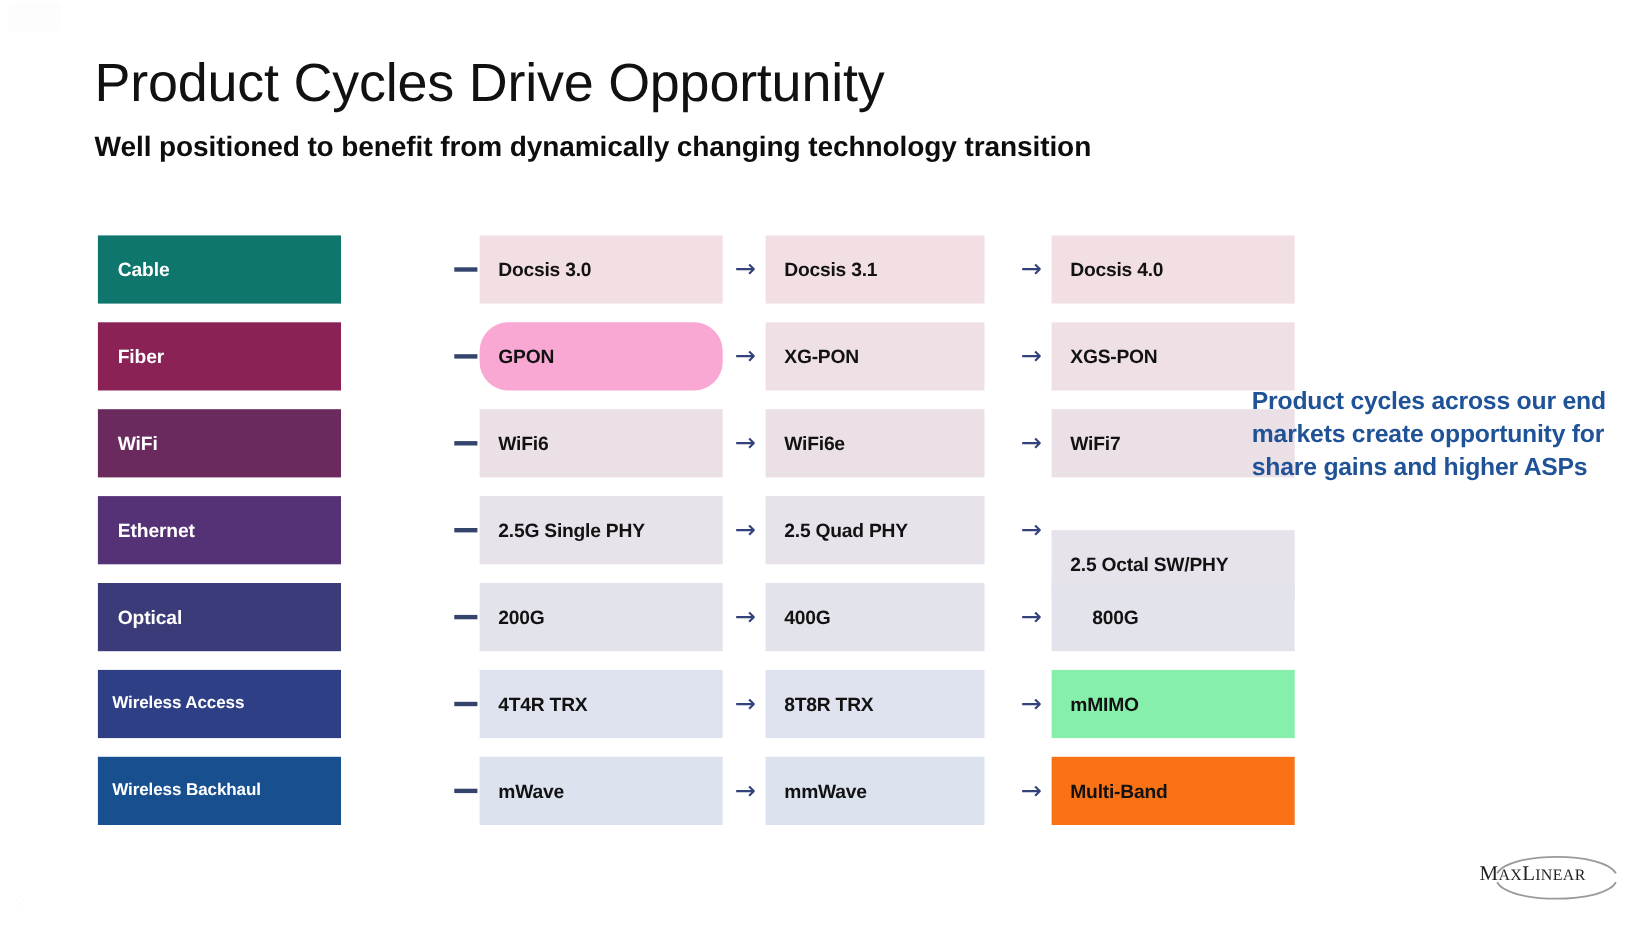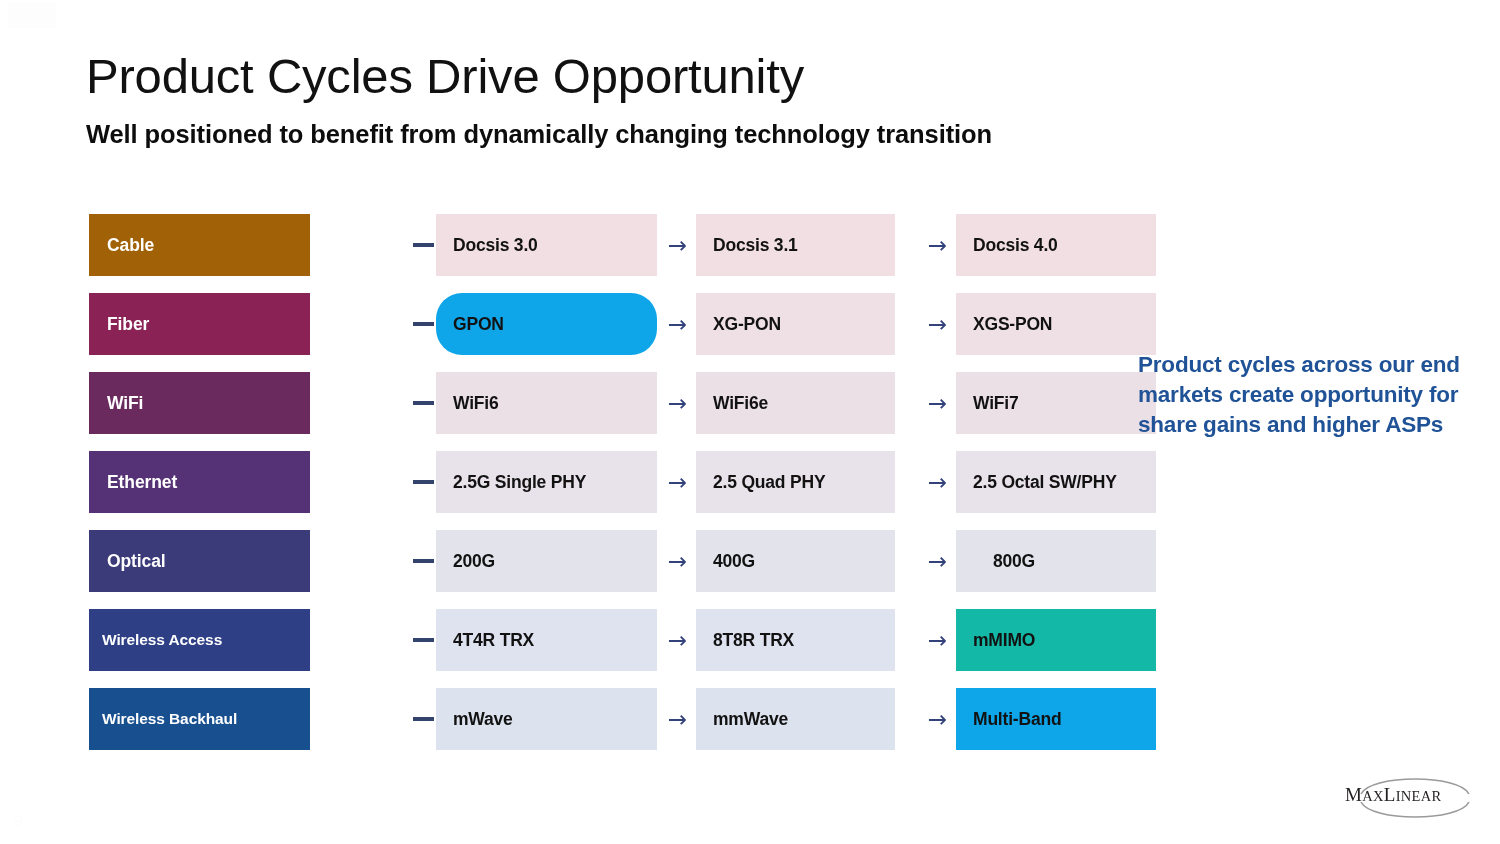--- a/index.html
+++ b/index.html
@@ -115,21 +115,21 @@
     box-sizing: border-box;
     padding-left: 17px;
     font-weight: bold;
     font-size: 17.5px;
     color: #121212;
     letter-spacing: -0.2px;
     font-family: "Liberation Sans", sans-serif;
   }
   .cell.c1 { left: 347px; width: 221px; }
   .cell.c2 { left: 607px; width: 199px; }
-  .cell.c3 { left: 867px; width: 200px; }
+  .cell.c3 { left: 867px; width: 221px; }
 
   .arrow {
     position: absolute;
     top: 0;
     height: 62px;
     width: 39px;
     display: flex;
     align-items: center;
     justify-content: center;
     color: #33427a;
@@ -185,32 +185,32 @@
   <div class="corner-mark"></div>
 
   <div class="page-number">9</div>
 
   <div class="title">Product Cycles Drive Opportunity</div>
 
   <div class="subtitle">Well positioned to benefit from dynamically changing technology transition</div>
 
   <div class="matrix" id="matrix">
       <div class="row">
-        <div class="row-label" style="background: #a16207;">Cable</div>
+        <div class="row-label" style="background: #0f766e;">Cable</div>
         <div class="connector" style="background: rgb(51, 67, 107);"></div>
         <div class="cell c1" style="background: rgb(242, 223, 227);">Docsis 3.0</div>
         <div class="arrow a1" style="color: rgb(51, 66, 122);">→</div>
         <div class="cell c2" style="background: rgb(242, 223, 227);">Docsis 3.1</div>
         <div class="arrow a2" style="color: rgb(51, 66, 122);">→</div>
         <div class="cell c3" style="background: rgb(242, 223, 227);">Docsis 4.0</div>
       </div>
       <div class="row">
         <div class="row-label" style="background: rgb(139, 34, 86);">Fiber</div>
         <div class="connector" style="background: rgb(51, 67, 107);"></div>
-        <div class="cell c1" style="background: #0ea5e9; border-radius: 26px;">GPON</div>
+        <div class="cell c1" style="background: #f9a8d4; border-radius: 26px;">GPON</div>
         <div class="arrow a1" style="color: rgb(51, 66, 122);">→</div>
         <div class="cell c2" style="background: rgb(239, 224, 230);">XG-PON</div>
         <div class="arrow a2" style="color: rgb(51, 66, 122);">→</div>
         <div class="cell c3" style="background: rgb(239, 224, 230);">XGS-PON</div>
       </div>
       <div class="row">
         <div class="row-label" style="background: rgb(107, 42, 94);">WiFi</div>
         <div class="connector" style="background: rgb(51, 67, 107);"></div>
         <div class="cell c1" style="background: rgb(236, 224, 231);">WiFi6</div>
         <div class="arrow a1" style="color: rgb(51, 66, 122);">→</div>
@@ -218,48 +218,48 @@
         <div class="arrow a2" style="color: rgb(51, 66, 122);">→</div>
         <div class="cell c3" style="background: rgb(236, 224, 231);">WiFi7</div>
       </div>
       <div class="row">
         <div class="row-label" style="background: rgb(85, 49, 118);">Ethernet</div>
         <div class="connector" style="background: rgb(51, 67, 107);"></div>
         <div class="cell c1" style="background: rgb(232, 226, 234);">2.5G Single PHY</div>
         <div class="arrow a1" style="color: rgb(51, 66, 122);">→</div>
         <div class="cell c2" style="background: rgb(232, 226, 234);">2.5 Quad PHY</div>
         <div class="arrow a2" style="color: rgb(51, 66, 122);">→</div>
-        <div class="cell c3" style="background: rgb(232, 226, 234);">2.5 Octal SW/PHY</div>
+        <div class="cell c3" style="background: rgb(232, 226, 234); margin-top: 31px;">2.5 Octal SW/PHY</div>
       </div>
       <div class="row">
         <div class="row-label" style="background: rgb(60, 59, 122);">Optical</div>
         <div class="connector" style="background: rgb(51, 67, 107);"></div>
         <div class="cell c1" style="background: rgb(227, 227, 236);">200G</div>
         <div class="arrow a1" style="color: rgb(51, 66, 122);">→</div>
         <div class="cell c2" style="background: rgb(227, 227, 236);">400G</div>
         <div class="arrow a2" style="color: rgb(51, 66, 122);">→</div>
         <div class="cell c3" style="background: rgb(227, 227, 236); padding-left: 37px;">800G</div>
       </div>
       <div class="row">
         <div class="row-label tighter" style="background: rgb(46, 63, 133);">Wireless Access</div>
         <div class="connector" style="background: rgb(51, 67, 107);"></div>
         <div class="cell c1" style="background: rgb(223, 227, 239);">4T4R TRX</div>
         <div class="arrow a1" style="color: rgb(51, 66, 122);">→</div>
         <div class="cell c2" style="background: rgb(223, 227, 239);">8T8R TRX</div>
         <div class="arrow a2" style="color: rgb(51, 66, 122);">→</div>
-        <div class="cell c3" style="background: #14b8a6;">mMIMO</div>
+        <div class="cell c3" style="background: #86efac;">mMIMO</div>
       </div>
       <div class="row">
         <div class="row-label tighter" style="background: rgb(24, 80, 143);">Wireless Backhaul</div>
         <div class="connector" style="background: rgb(51, 67, 107);"></div>
         <div class="cell c1" style="background: rgb(220, 226, 238);">mWave</div>
         <div class="arrow a1" style="color: rgb(51, 66, 122);">→</div>
         <div class="cell c2" style="background: rgb(220, 226, 238);">mmWave</div>
         <div class="arrow a2" style="color: rgb(51, 66, 122);">→</div>
-        <div class="cell c3" style="background: #0ea5e9;">Multi-Band</div>
+        <div class="cell c3" style="background: #f97316;">Multi-Band</div>
       </div>
     </div>
 
   <div class="callout">Product cycles across our end markets create opportunity for share gains and higher ASPs</div>
 
   <div class="logo">
     <svg width="140" height="60" viewBox="0 0 140 60">
       <path d="M16 26 C 26 6, 114 6, 124 26" fill="none" stroke="#9a9a9a" stroke-width="1.6"></path>
       <path d="M16 34 C 26 54, 114 54, 124 34" fill="none" stroke="#9a9a9a" stroke-width="1.6"></path>
     </svg>

